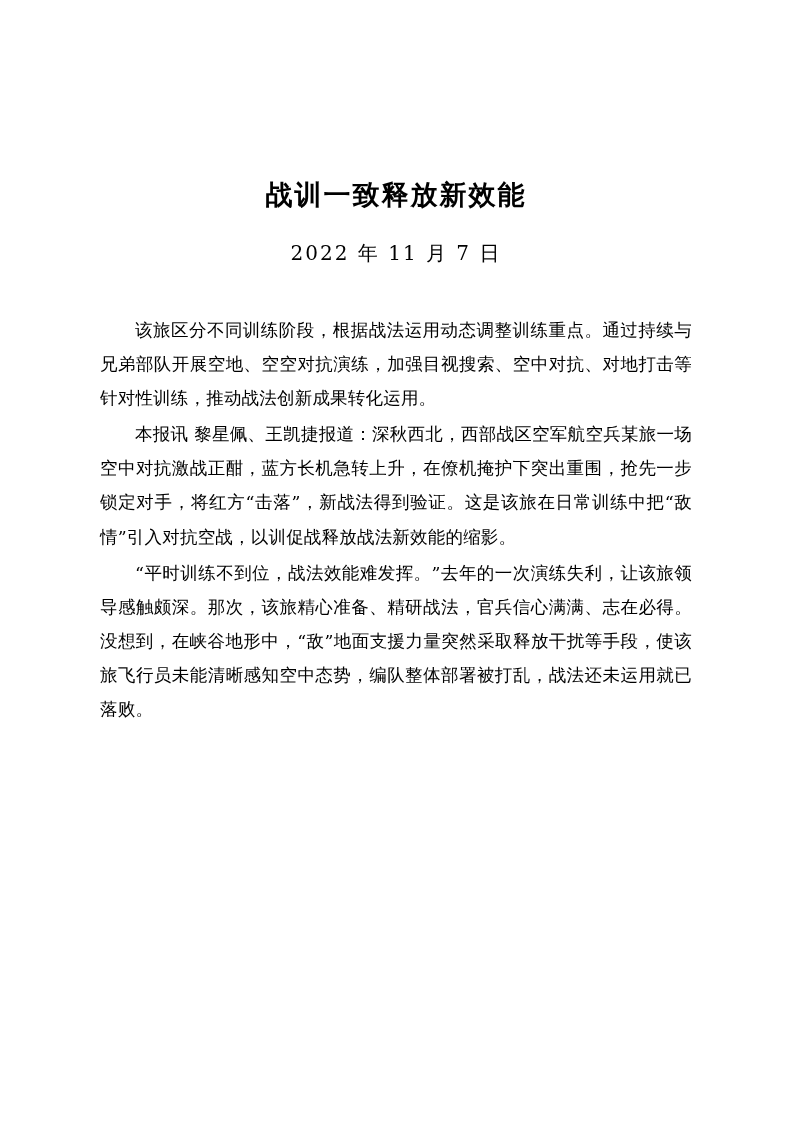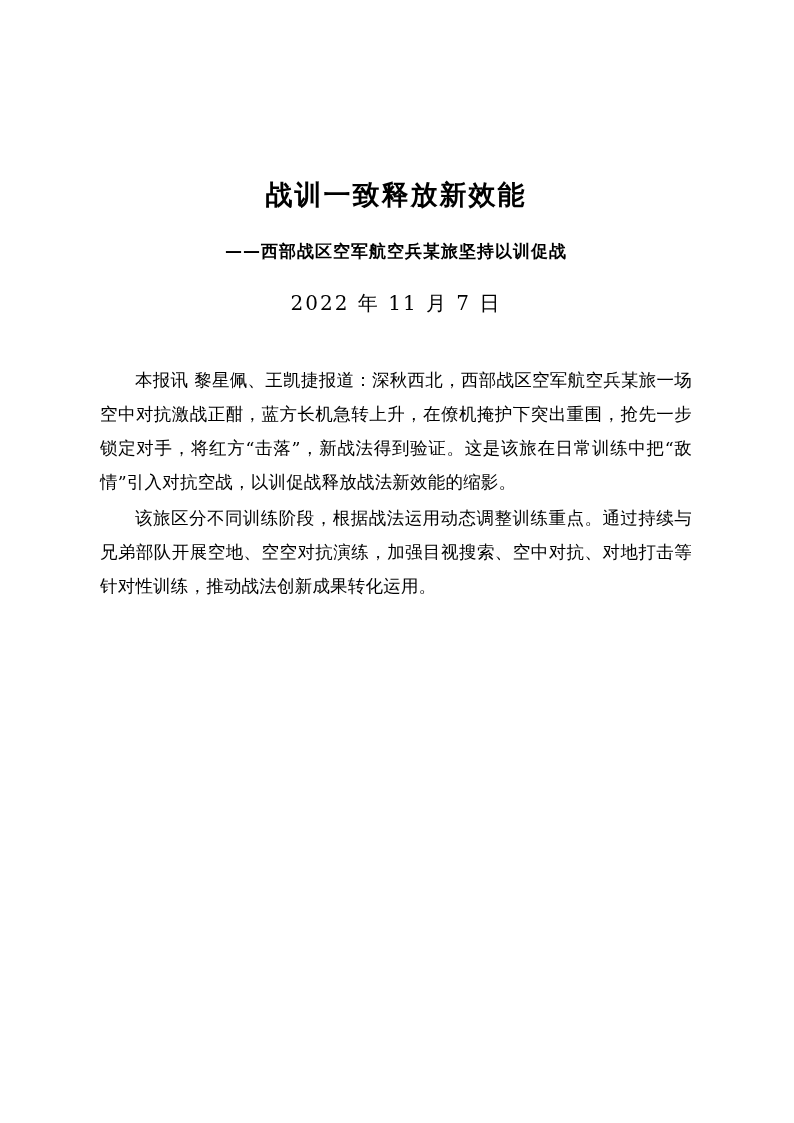--- a/index.html
+++ b/index.html
@@ -61,22 +61,22 @@
     letter-spacing: 0.2px;
   }
 </style>
 </head>
 <body>
 
 <div class="page">
 
   <h1 class="doc-title">战训一致释放新效能</h1>
 
-  <div class="doc-subtitle">——西部战区空军航空兵某旅坚持以训促战</div>
 
   <div class="doc-date">2022 年 11 月 7 日</div>
 
   <div class="body-text">
+    <p class="para">该旅区分不同训练阶段，根据战法运用动态调整训练重点。通过持续与兄弟部队开展空地、空空对抗演练，加强目视搜索、空中对抗、对地打击等针对性训练，推动战法创新成果转化运用。</p>
     <p class="para">本报讯 黎星佩、王凯捷报道：深秋西北，西部战区空军航空兵某旅一场空中对抗激战正酣，蓝方长机急转上升，在僚机掩护下突出重围，抢先一步锁定对手，将红方“击落”，新战法得到验证。这是该旅在日常训练中把“敌情”引入对抗空战，以训促战释放战法新效能的缩影。</p>
-    <p class="para">该旅区分不同训练阶段，根据战法运用动态调整训练重点。通过持续与兄弟部队开展空地、空空对抗演练，加强目视搜索、空中对抗、对地打击等针对性训练，推动战法创新成果转化运用。</p>
+    <p class="para">“平时训练不到位，战法效能难发挥。”去年的一次演练失利，让该旅领导感触颇深。那次，该旅精心准备、精研战法，官兵信心满满、志在必得。没想到，在峡谷地形中，“敌”地面支援力量突然采取释放干扰等手段，使该旅飞行员未能清晰感知空中态势，编队整体部署被打乱，战法还未运用就已落败。</p>
   </div>
 
 </div>
 
 </body></html>

